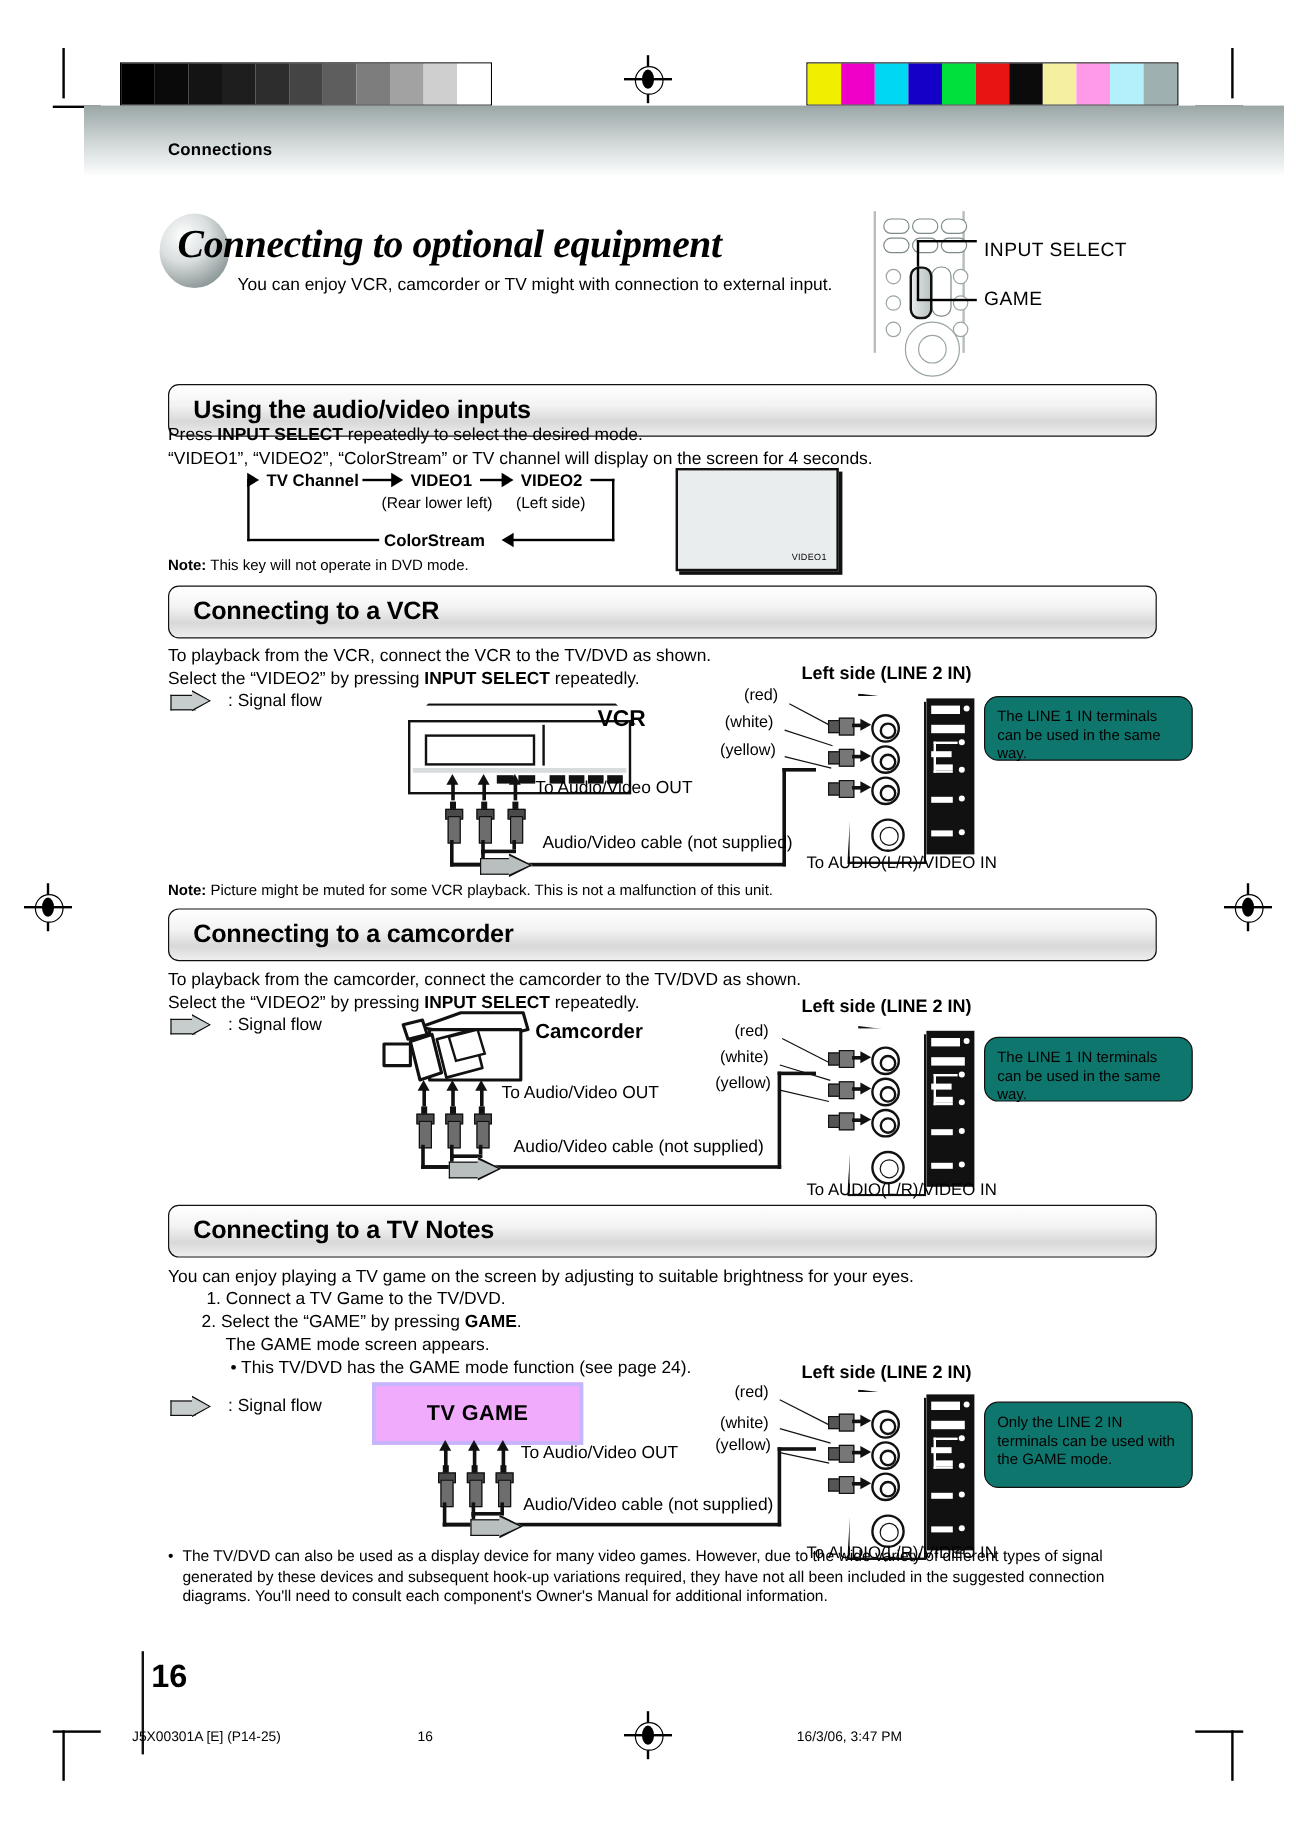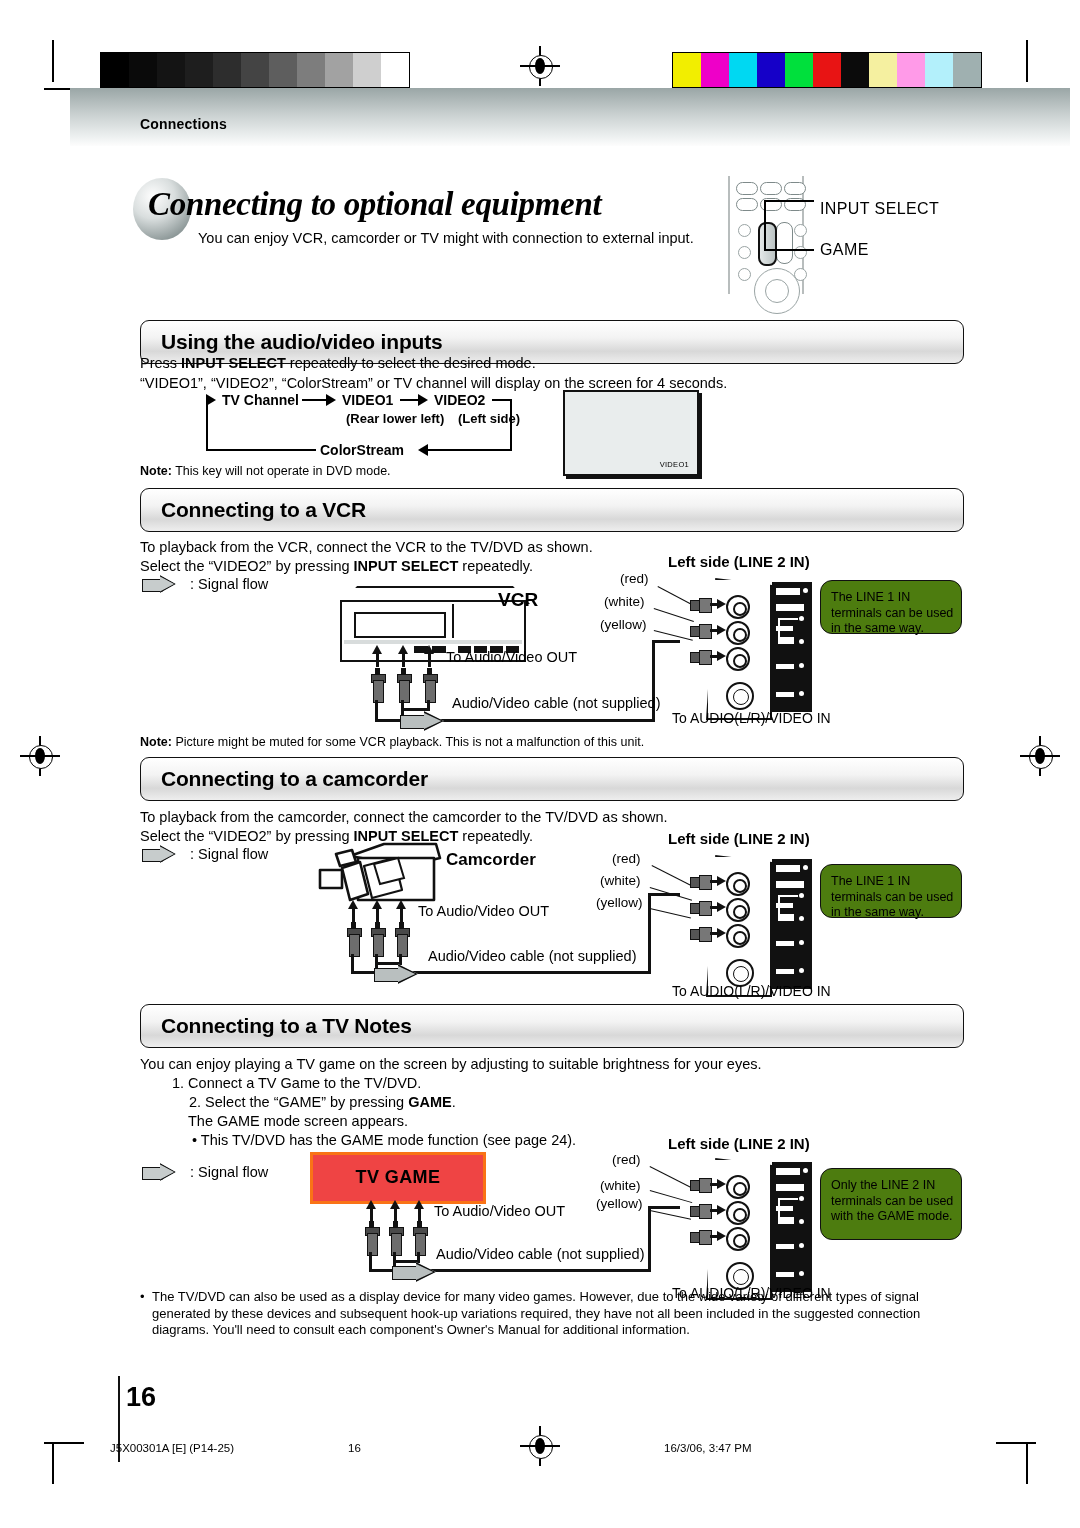--- a/index.html
+++ b/index.html
@@ -51,21 +51,21 @@
 
   .p{position:absolute;font-size:14.5px;line-height:19px;white-space:nowrap;}
   .pb{font-weight:bold;}
   .note-lbl{font-weight:bold;}
   .small{font-size:12.5px;}
 
   
   .flowbox{position:absolute;left:196px;top:388px;width:340px;height:80px;}
   .fl-line{position:absolute;background:#000;}
   .fl-t{position:absolute;font-size:14px;font-weight:bold;white-space:nowrap;}
-  .fl-s{position:absolute;font-size:13px;font-weight:bold;white-space:nowrap;margin-left:28px;}
+  .fl-s{position:absolute;font-size:13px;font-weight:normal;white-space:nowrap;}
   .tri-r{position:absolute;width:0;height:0;border-top:6px solid transparent;border-bottom:6px solid transparent;border-left:10px solid #000;}
   .tri-l{position:absolute;width:0;height:0;border-top:6px solid transparent;border-bottom:6px solid transparent;border-right:10px solid #000;}
 
   
   .scr{position:absolute;left:563px;top:390px;width:132px;height:82px;background:#e9eded;
       border:2px solid #111;box-shadow:3px 3px 0 #111;}
   .scr b{position:absolute;right:8px;bottom:5px;font-size:7.5px;font-weight:normal;letter-spacing:.3px;}
 
   
   .sigarrow{position:absolute;width:36px;height:17px;}
@@ -87,21 +87,21 @@
   .vcr .face{position:absolute;left:0;top:14px;width:182px;height:58px;border:2px solid #111;background:#fff;}
   .vcr .slot{position:absolute;left:12px;top:10px;width:88px;height:22px;border:2px solid #111;background:#fff;}
   .vcr .divl{position:absolute;left:110px;top:2px;width:2px;height:34px;background:#111;}
   .vcr .strip{position:absolute;left:2px;top:38px;width:178px;height:4px;background:#d8dcdc;}
   .vcr .k{position:absolute;top:44px;height:7px;background:#111;}
 
   
   .cam{position:absolute;width:190px;height:86px;}
 
   
-  .tvgame{position:absolute;width:170px;height:46px;border:3px solid #f97316;background:#ef4444;}
+  .tvgame{position:absolute;width:170px;height:46px;border:3px solid #c4b5fd;background:#f0abfc;}
   .tvgame span{position:absolute;left:0;right:0;top:12px;text-align:center;font-size:18px;font-weight:bold;letter-spacing:.4px;}
 
   
   .plug{position:absolute;width:13px;height:34px;}
   .plug .tip{position:absolute;left:4px;top:0;width:5px;height:7px;background:#111;}
   .plug .bar{position:absolute;left:0;top:6px;width:13px;height:7px;background:#4a4a4a;border:1.4px solid #111;}
   .plug .bdy{position:absolute;left:2px;top:12px;width:9px;height:21px;background:#6d6d6d;border:1.4px solid #111;}
   .uparrow{position:absolute;width:11px;height:22px;}
   .uparrow .st{position:absolute;left:4px;top:7px;width:3px;height:15px;background:#111;}
   .uparrow .hd{position:absolute;left:0;top:0;width:0;height:0;border-left:5.5px solid transparent;border-right:5.5px solid transparent;border-bottom:9px solid #111;}
@@ -121,21 +121,21 @@
   .panel .conn .c1{position:absolute;left:0;top:2px;width:11px;height:9px;background:#555;border:1.3px solid #111;}
   .panel .conn .c2{position:absolute;left:9px;top:0;width:11px;height:13px;background:#777;border:1.3px solid #111;}
   .arrowsm{position:absolute;width:16px;height:11px;}
   .arrowsm .l{position:absolute;left:0;top:4px;width:9px;height:2.6px;background:#111;}
   .arrowsm .h{position:absolute;left:7px;top:0;width:0;height:0;border-top:5.5px solid transparent;border-bottom:5.5px solid transparent;border-left:9px solid #111;}
 
   .clr-lbl{position:absolute;font-size:13.5px;white-space:nowrap;}
   .leader{position:absolute;background:#111;height:1.4px;transform-origin:0 0;}
 
   
-  .bubble{position:absolute;border:1.6px solid #111;border-radius:12px;background:#4d7c0f;}
+  .bubble{position:absolute;border:1.6px solid #111;border-radius:12px;background:#0f766e;padding-left:32px;}
   .bubble p{margin:0;font-size:12.5px;line-height:15.5px;}
   .bubble .inner{position:absolute;left:10px;top:9px;right:7px;}
 
   .lsidettl{position:absolute;font-size:15px;font-weight:bold;white-space:nowrap;}
   .belowlbl{position:absolute;font-size:14px;white-space:nowrap;}
 
   
   .notes{position:absolute;left:140px;top:1288px;width:830px;}
   .notes .hd{font-size:13px;font-weight:bold;margin-bottom:2px;}
   .notes .li{position:relative;padding-left:12px;font-size:13px;line-height:16.5px;margin-top:1px;}
@@ -554,21 +554,21 @@
   <div class="inner">
       <p>The LINE 1 IN terminals can be used in the same way.</p>
     </div>
 </div>
 
 <div class="sec" style="top:1004px;">
   <span>Connecting to a TV Notes</span>
 </div>
 <div class="p" style="left:140px;top:1055px;">You can enjoy playing a TV game on the screen by adjusting to suitable brightness for your eyes.</div>
 <div class="p" style="left:172px;top:1074px;">1. Connect a TV Game to the TV/DVD.</div>
-<div class="p" style="left:189px;top:1093px;">
+<div class="p" style="left:168px;top:1093px;">
   <span>2. Select the “GAME” by pressing </span><span class="pb">GAME</span><span>.</span>
 </div>
 <div class="p" style="left:188px;top:1112px;">The GAME mode screen appears.</div>
 <div class="p" style="left:192px;top:1131px;">• This TV/DVD has the GAME mode function (see page 24).</div>
 
 <div class="sigarrow" style="left:142px;top:1164px;">
   <div class="b1"></div>
     <div class="b2"></div>
     <div class="b3"></div>
 </div>

